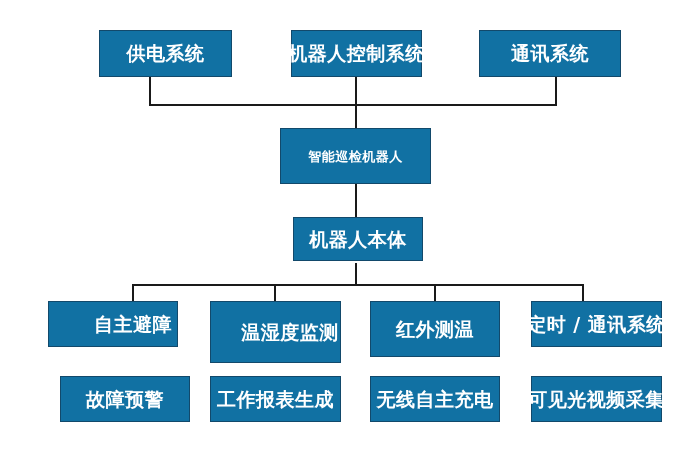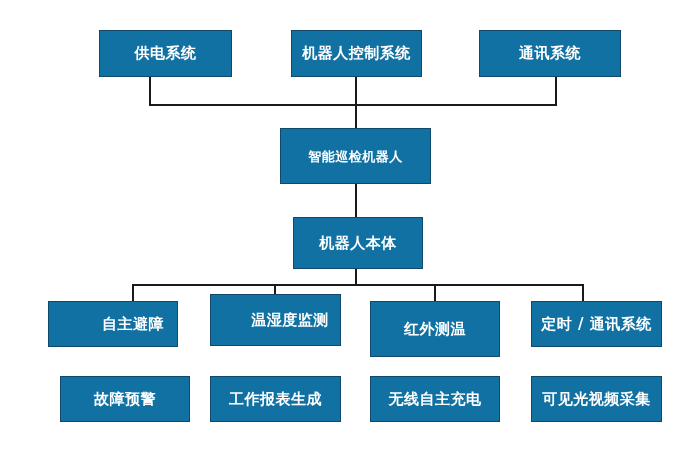--- a/index.html
+++ b/index.html
@@ -20,21 +20,21 @@
   }
   .node {
     position: absolute;
     box-sizing: border-box;
     background: #1171a3;
     border: 1px solid #12496b;
     display: flex;
     align-items: center;
     justify-content: center;
     color: #ffffff;
-    font-size: 15px;
+    font-size: 19px;
     font-weight: 600;
     letter-spacing: 0.5px;
     line-height: 1;
     text-align: center;
     white-space: nowrap;
     user-select: none;
   }
   .node-label {
     display: block;
   }
@@ -79,28 +79,28 @@
     <span class="node-label">机器人控制系统</span>
   </div>
   <div class="node" style="left:479px; top:30px; width:142px; height:47px;">
     <span class="node-label">通讯系统</span>
   </div>
 
   <div class="node" style="left:280px; top:128px; width:151px; height:56px; font-size:13px;">
     <span class="node-label">智能巡检机器人</span>
   </div>
 
-  <div class="node" style="left:293px; top:217px; width:130px; height:52px;">
+  <div class="node" style="left:293px; top:217px; width:130px; height:44px;">
     <span class="node-label">机器人本体</span>
   </div>
 
   <div class="node" style="left:48px; top:301px; width:130px; height:46px;padding-left:40px;">
     <span class="node-label">自主避障</span>
   </div>
-  <div class="node" style="left:210px; top:294px; width:131px; height:52px;padding-left:29px;">
+  <div class="node" style="left:210px; top:301px; width:131px; height:62px;padding-left:29px;">
     <span class="node-label">温湿度监测</span>
   </div>
   <div class="node" style="left:370px; top:301px; width:130px; height:56px;">
     <span class="node-label">红外测温</span>
   </div>
   <div class="node" style="left:531px; top:301px; width:131px; height:46px;">
     <span class="node-label">定时 / 通讯系统</span>
   </div>
 
   <div class="node" style="left:48px; top:376px; width:130px; height:46px;margin-left:12px;">

